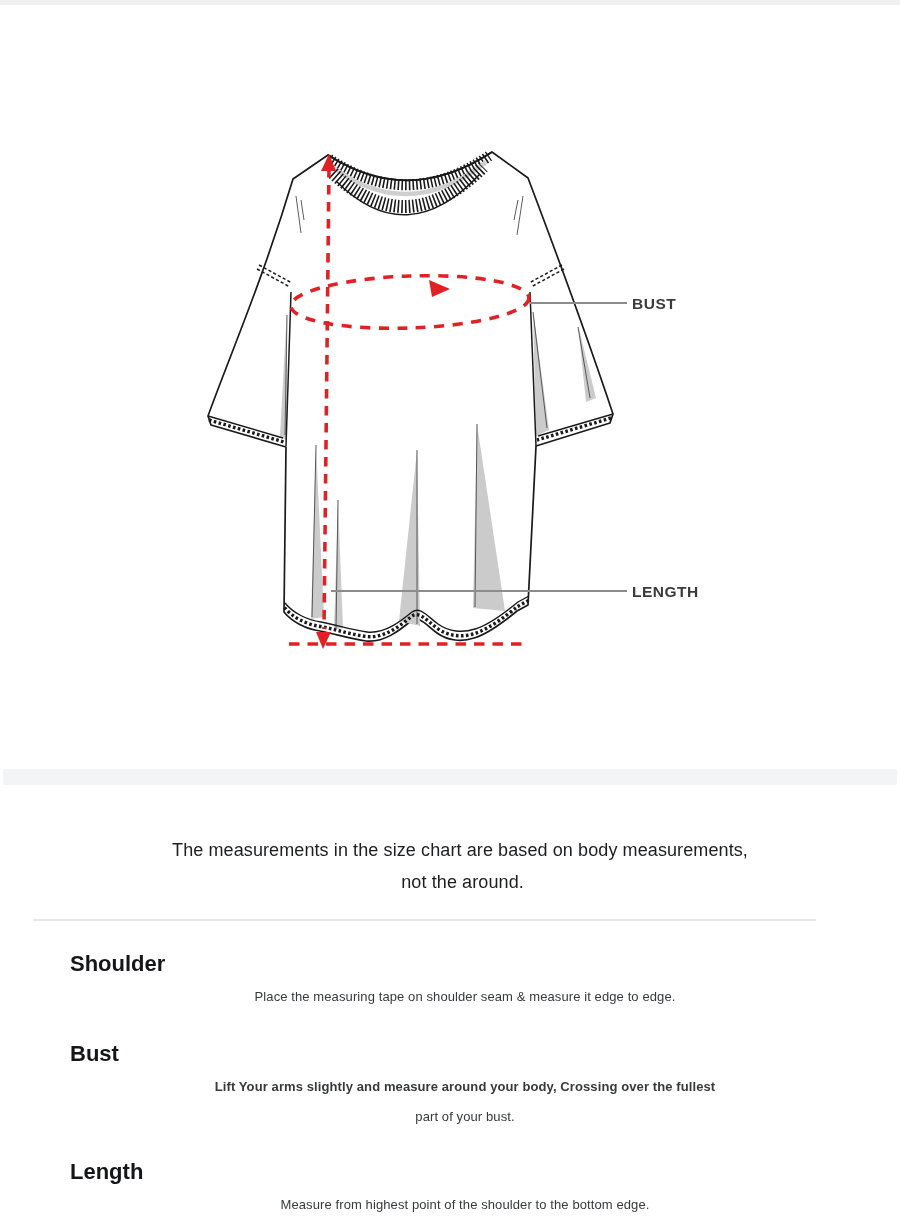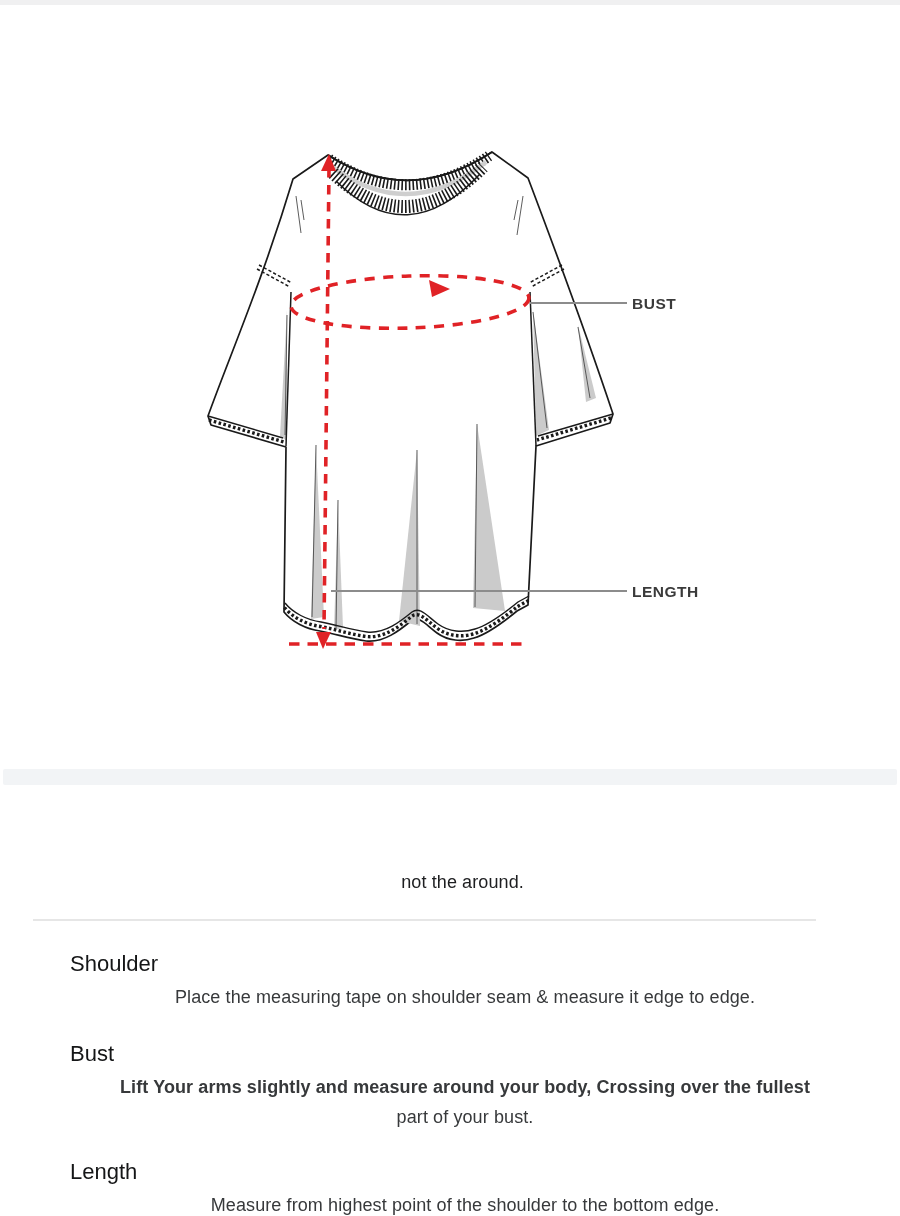--- a/index.html
+++ b/index.html
@@ -47,27 +47,27 @@
   .note-line.l1 { top: 835px; }
   .note-line.l2 { top: 867px; }
   .divider {
     position: absolute; left: 33px; top: 919px;
     width: 783px; height: 2px;
     background: #e6e6e6;
   }
   .sec-title {
     position: absolute; left: 70px;
     font-size: 22px; line-height: 26px;
-    font-weight: 400;
+    font-weight: 700;
     color: #151617;
   }
   .sec-line {
     position: absolute; left: 70px;
     width: 790px;
-    font-size: 18px; line-height: 30px;
+    font-size: 13px; line-height: 30px;
     color: #37393b;
     letter-spacing: 0.1px;
   }
   .t-s0 { top: 951px; } .p-s0-0 { top: 982px; }
   .t-s1 { top: 1041px; } .p-s1-0 { top: 1072px; font-weight: bold; } .p-s1-1 { top: 1102px; }
   .t-s2 { top: 1159px; } .p-s2-0 { top: 1190px; }
 </style>
 </head>
 <body>
 
@@ -170,20 +170,21 @@
 
       <g color="#3a3a3a">
         <text class="measure-label" x="632" y="309">BUST</text>
         <text class="measure-label" x="632" y="597">LENGTH</text>
       </g>
     </svg>
   </div>
 
   <div class="section-band"></div>
 
+  <div class="note-line l1">The measurements in the size chart are based on body measurements,</div>
   <div class="note-line l2"> not the around.</div>
 
   <div class="divider"></div>
 
   <div class="sec-title t-s0">Shoulder</div>
   <div class="sec-line p-s0-0">Place the measuring tape on shoulder seam &amp; measure it edge to edge.</div>
 
   <div class="sec-title t-s1">Bust</div>
   <div class="sec-line p-s1-0">Lift Your arms slightly and measure around your body, Crossing over the fullest</div>
   <div class="sec-line p-s1-1">part of your bust.</div>

